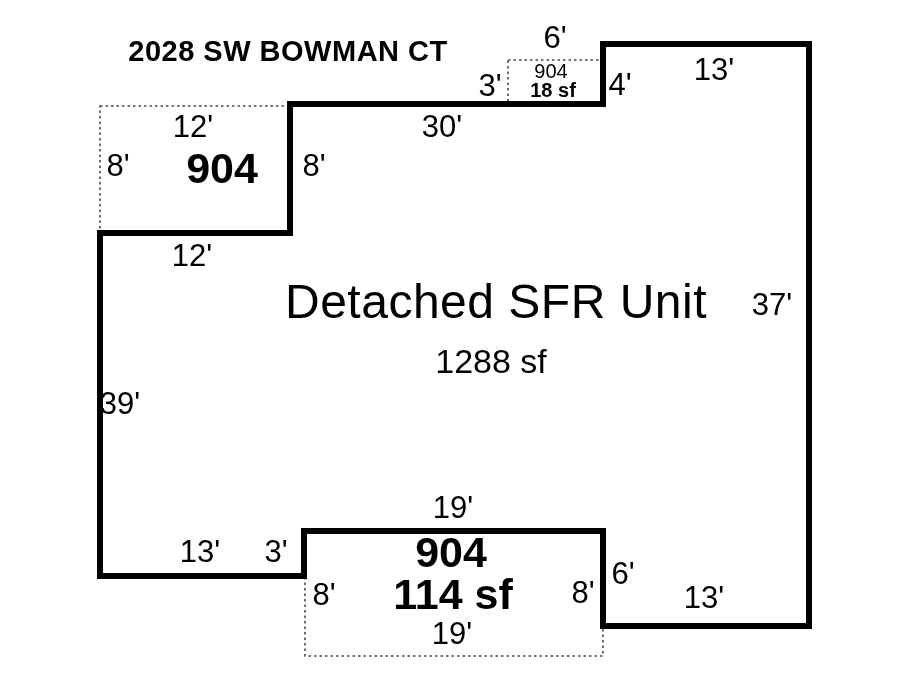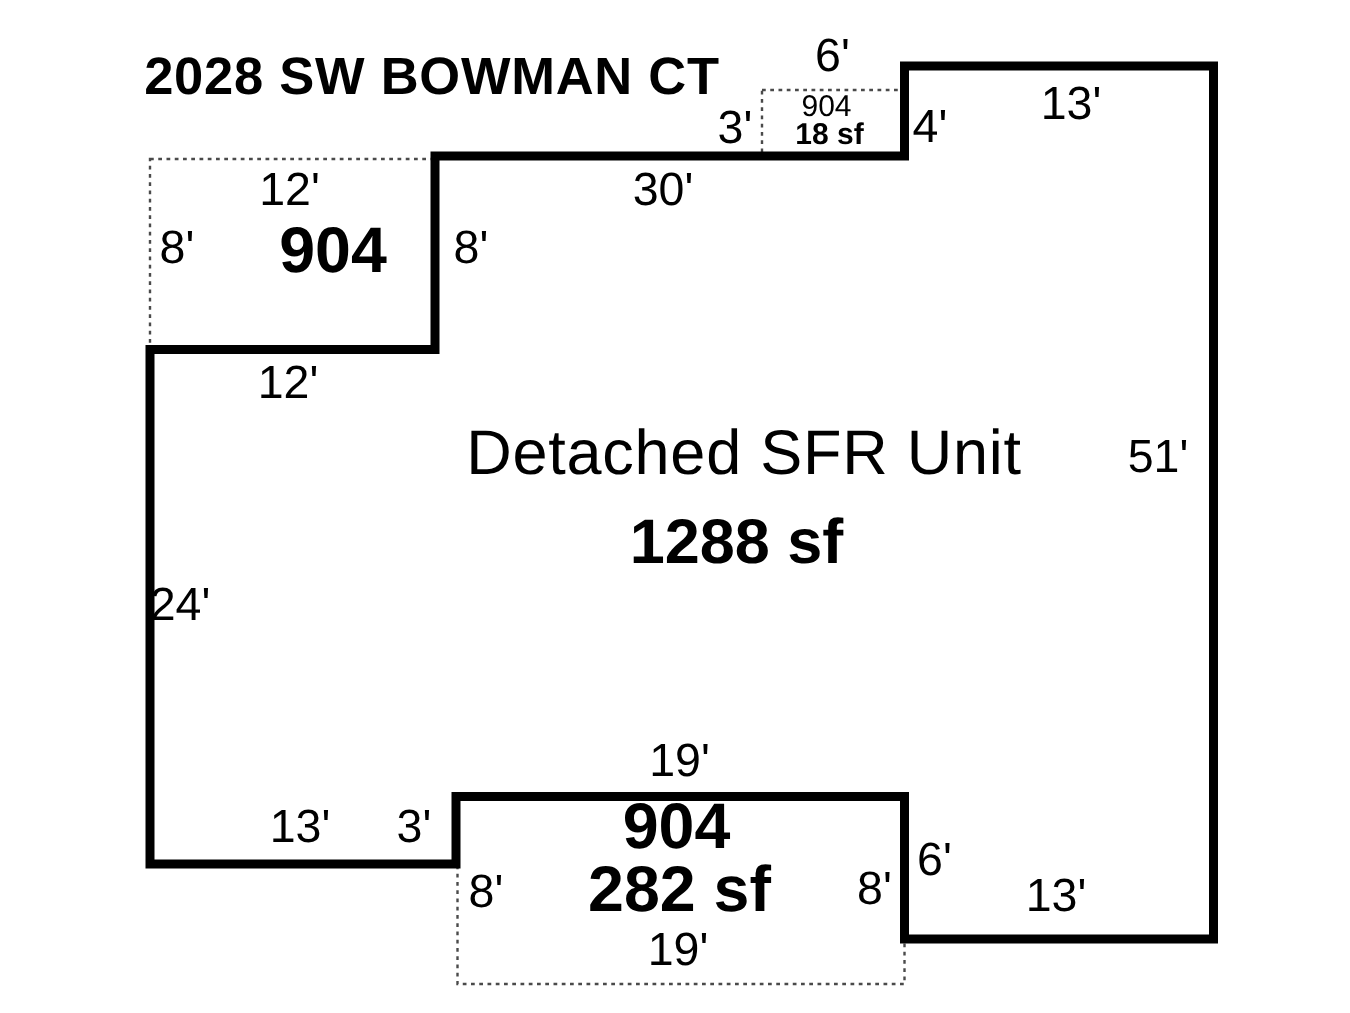--- a/index.html
+++ b/index.html
@@ -12,26 +12,26 @@
     overflow:hidden;
   }
   .plan-svg{position:absolute;left:0;top:0;}
   .lbl{
     position:absolute;
     transform:translate(-50%,-50%);
     white-space:nowrap;
     line-height:1;
     color:#000;
   }
-  .title{font-size:35px;font-weight:bold;letter-spacing:0.5px;}
+  .title{font-size:29px;font-weight:bold;letter-spacing:0.5px;}
   .dim{font-size:31px;}
   .area-big{font-size:43px;font-weight:bold;}
   .area-small{font-size:20px;}
-  .unit-name{font-size:42px;letter-spacing:0.5px;}
-  .unit-area{font-size:42px;font-weight:bold;}
+  .unit-name{font-size:48px;letter-spacing:0.5px;}
+  .unit-area{font-size:34px;}
 </style>
 </head>
 <body>
 
 <div class="canvas">
 
   <svg class="plan-svg" width="900" height="675" viewBox="0 0 900 675">
 
     <rect x="100" y="106" width="190" height="127" fill="none" stroke="#4a4a4a" stroke-width="1.6" stroke-dasharray="2.5 3"></rect>
     <rect x="508" y="60" width="95" height="44" fill="none" stroke="#4a4a4a" stroke-width="1.6" stroke-dasharray="2.5 3"></rect>
@@ -52,26 +52,26 @@
 
   <div class="lbl dim" style="left:490px;top:85px;">3'</div>
   <div class="lbl dim" style="left:555px;top:37px;">6'</div>
   <div class="lbl area-small" style="left:551px;top:71px;">904</div>
   <div class="lbl area-small" style="left:553px;top:90px;font-weight:bold;">18 sf</div>
   <div class="lbl dim" style="left:620px;top:84px;">4'</div>
   <div class="lbl dim" style="left:714px;top:69px;">13'</div>
 
   <div class="lbl unit-name" style="left:496px;top:302px;">Detached SFR Unit</div>
   <div class="lbl unit-area" style="left:491px;top:361px;">1288 sf</div>
-  <div class="lbl dim" style="left:772px;top:304px;">51'</div>
-  <div class="lbl dim" style="left:120px;top:403px;">24'</div>
+  <div class="lbl dim" style="left:772px;top:304px;">37'</div>
+  <div class="lbl dim" style="left:120px;top:403px;">39'</div>
 
   <div class="lbl dim" style="left:453px;top:507px;">19'</div>
   <div class="lbl area-big" style="left:451px;top:552px;">904</div>
-  <div class="lbl area-big" style="left:453px;top:594px;">282 sf</div>
+  <div class="lbl area-big" style="left:453px;top:594px;">114 sf</div>
   <div class="lbl dim" style="left:324px;top:594px;">8'</div>
   <div class="lbl dim" style="left:583px;top:592px;">8'</div>
   <div class="lbl dim" style="left:452px;top:633px;">19'</div>
 
   <div class="lbl dim" style="left:200px;top:551px;">13'</div>
   <div class="lbl dim" style="left:276px;top:551px;">3'</div>
   <div class="lbl dim" style="left:623px;top:573px;">6'</div>
   <div class="lbl dim" style="left:704px;top:597px;">13'</div>
 
 </div>

